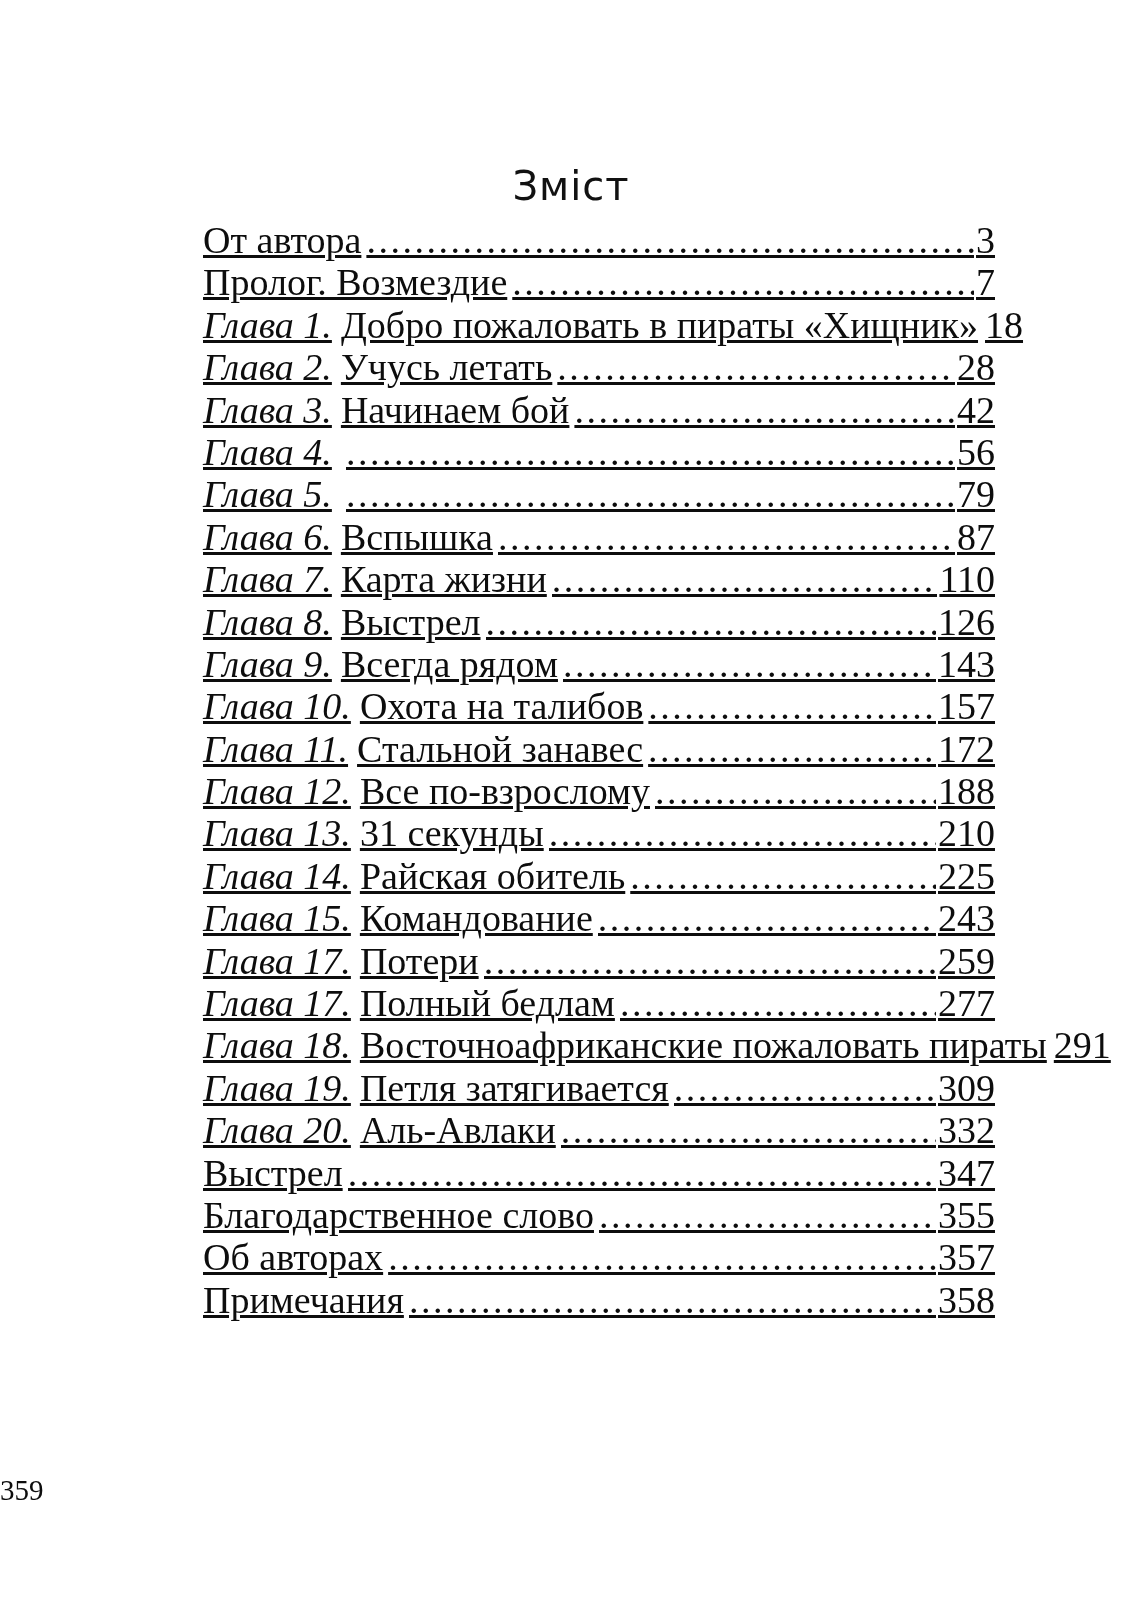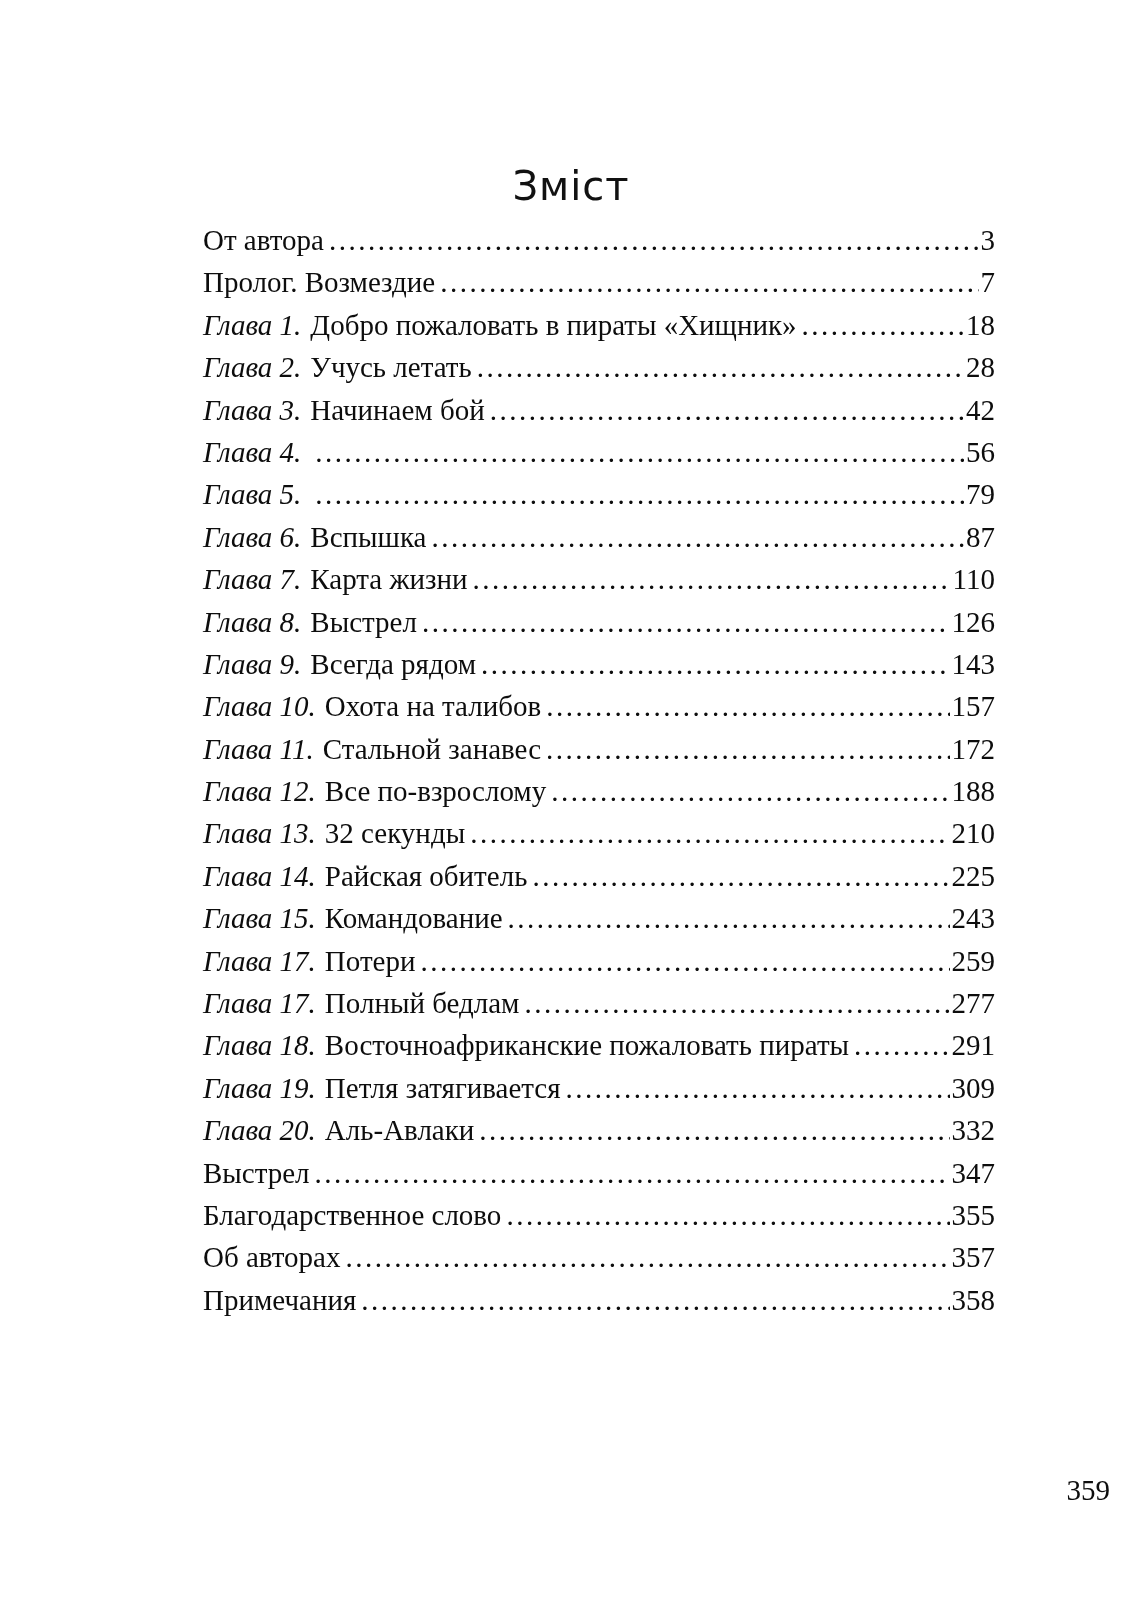--- a/index.html
+++ b/index.html
@@ -34,22 +34,23 @@
     position: absolute;
     top: 219px;
     left: 203px;
     width: 792px;
   }
   .toc-row {
     display: flex;
     align-items: center;
     height: 42.4px;
     line-height: 42.4px;
-    font-size: 29px;
+    font-size: 38px;
     white-space: nowrap;
+    text-decoration: underline;
   }
   .chapter-label {
     font-style: italic;
     margin-right: 9px;
     flex: 0 0 auto;
   }
   .chapter-label:empty {
     display: none;
   }
   .entry-title {
@@ -69,21 +70,21 @@
   }
   .page-num {
     flex: 0 0 auto;
     text-align: right;
   }
   .folio {
     position: absolute;
     top: 1469px;
     left: 0;
     width: 1110px; 
-    text-align: right;
+    text-align: left;
     font-size: 29px;
     line-height: 42px;
     font-family: Liberation Serif, serif;
   }
 </style>
 </head>
 <body>
 
 <div class="page">
 
@@ -181,21 +182,21 @@
 
   <div class="toc-row">
     <span class="chapter-label">Глава 12.</span>
     <span class="entry-title">Все по-взрослому</span>
     <span class="dots"></span>
     <span class="page-num">188</span>
   </div>
 
   <div class="toc-row">
     <span class="chapter-label">Глава 13.</span>
-    <span class="entry-title">32 секунды</span>
+    <span class="entry-title">31 секунды</span>
     <span class="dots"></span>
     <span class="page-num">210</span>
   </div>
 
   <div class="toc-row">
     <span class="chapter-label">Глава 14.</span>
     <span class="entry-title">Райская обитель</span>
     <span class="dots"></span>
     <span class="page-num">225</span>
   </div>

